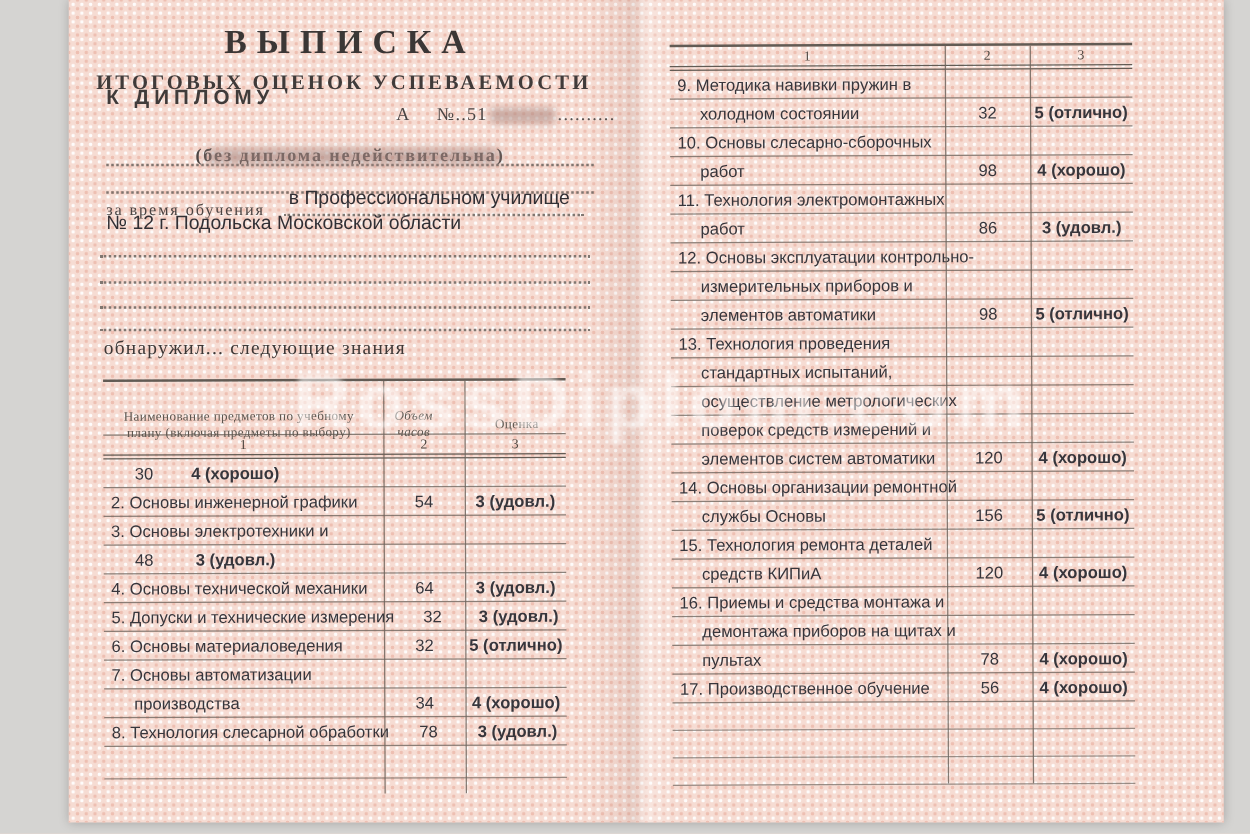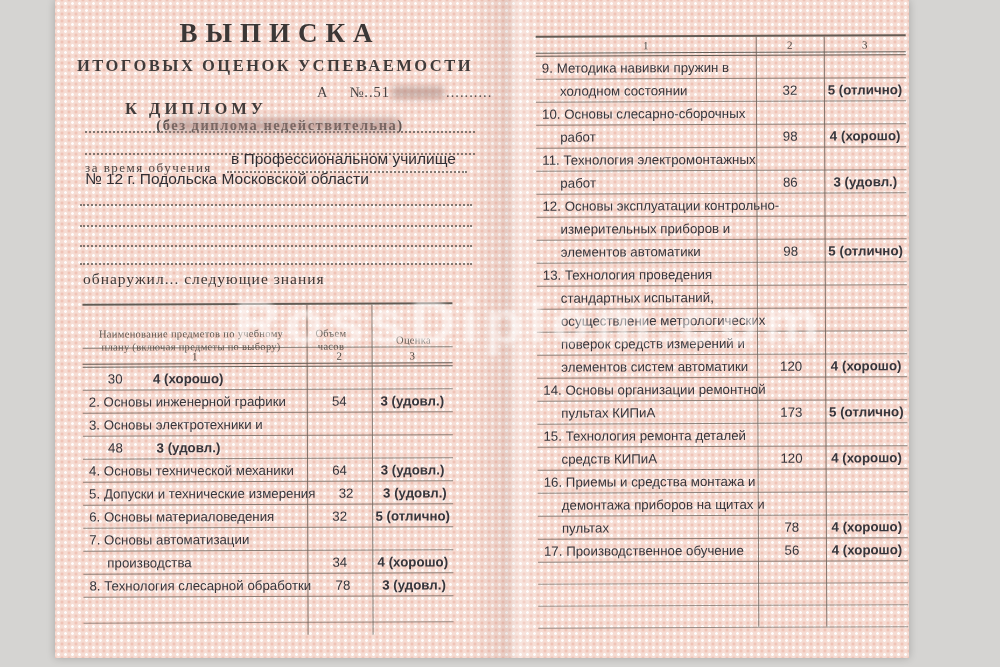--- a/index.html
+++ b/index.html
@@ -3,21 +3,21 @@
 <meta charset="utf-8">
 <style>
   html,body{margin:0;padding:0;}
   body{
     width:1000px;height:667px;position:relative;overflow:hidden;
     background:#d5d4d2;
     font-family:"Liberation Sans", sans-serif;
   }
   
   .spread{
-    position:absolute;left:55px;top:0;width:854px;height:658px;
+    position:absolute;left:55px;top:0;width:924px;height:658px;
     background-color:#f6dcd3;
     background-image:
       radial-gradient(circle, rgba(255,255,255,.9) 1.1px, transparent 1.7px),
       radial-gradient(circle, rgba(236,186,172,.85) 1.1px, transparent 1.7px);
     background-size:7px 7px,7px 7px;
     background-position:0 0,3.5px 3.5px;
     box-shadow:0 0 8px rgba(0,0,0,.22);
   }
   .gutter{
     position:absolute;left:415px;top:0;width:70px;height:100%;
@@ -27,23 +27,23 @@
   }
   .serif{font-family:"Liberation Serif", serif;}
 
   
   .title1{position:absolute;left:30px;top:18px;width:390px;text-align:center;
     font-family:"Liberation Serif",serif;font-weight:bold;font-size:27px;
     letter-spacing:8px;color:#3b3736;}
   .title2{position:absolute;left:15px;top:56px;width:410px;text-align:center;
     font-family:"Liberation Serif",serif;font-weight:bold;font-size:16.5px;
     letter-spacing:2.5px;color:#403b3a;}
-  .title3{position:absolute;left:30px;top:99px;
-    font-family:Liberation Serif, serif;font-weight:bold;font-size:16.5px;
-    letter-spacing:4px;color:#403b3a;margin-left:40px;}
+  .title3{position:absolute;left:30px;top:69px;
+    font-family:Liberation Sans, sans-serif;font-weight:bold;font-size:16.5px;
+    letter-spacing:4px;color:#403b3a;}
   .seriesrow{position:absolute;left:262px;top:84px;display:flex;align-items:center;
     font-family:"Liberation Serif",serif;font-size:14.5px;color:#4a4443;}
   .seriesrow .s-letter{margin-right:22px;}
   .seriesrow .s-num{letter-spacing:1px;}
   .blurbox{display:inline-block;width:52px;height:13px;margin:0 2px;
     background:rgba(170,135,128,.55);filter:blur(3px);border-radius:3px;}
   .s-dots{letter-spacing:1px;color:#5a5350;}
   .note{position:absolute;left:30px;top:117px;width:390px;text-align:center;
     font-family:"Liberation Serif",serif;font-weight:bold;font-size:14.5px;
     letter-spacing:1.5px;color:#4d4745;filter:blur(.5px);}
@@ -65,21 +65,21 @@
   #left-table .v1{left:224px;height:330px;}
   #left-table .v2{left:289px;height:330px;}
   #right-table .v1{left:220px;height:590px;}
   #right-table .v2{left:288px;height:590px;}
 
   .thead{display:flex;height:42px;border-bottom:1px solid rgba(110,101,93,.85);}
   .thead .hc{display:flex;flex-direction:column;justify-content:center;text-align:center;
     font-family:"Liberation Serif",serif;font-size:10.5px;line-height:13px;
     color:#5c554e;letter-spacing:.3px;margin-top:28px;}
   .thead .h1{width:224px;padding:0 10px;box-sizing:border-box;}
-  .thead .h2{width:65px;}
+  .thead .h2{width:65px;font-style:italic;}
   .thead .h3{width:81px;padding-left:12px;}
   .tnums{display:flex;height:15px;align-items:center;
     font-family:"Liberation Serif",serif;font-size:11px;color:#4e4842;}
   .tnums div{text-align:center;}
   .dblrule{height:2px;border-top:1px solid #625b54;border-bottom:1px solid #625b54;}
 
   .tbody{display:flex;flex-direction:column;}
   .tline{display:flex;align-items:center;height:22px;
     border-bottom:1px solid rgba(112,103,95,.8);}
   .tline .c1{flex:1;padding-left:6px;font-size:13.3px;color:#37363c;white-space:nowrap;overflow:visible;}
@@ -319,22 +319,22 @@
     <div class="c3">4 (хорошо)</div>
   </div>
 
   <div class="tline">
     <div class="c1">14. Основы организации ремонтной</div>
     <div class="c2"></div>
     <div class="c3"></div>
   </div>
 
   <div class="tline indent">
-    <div class="c1">пультах КИПиА</div>
-    <div class="c2">173</div>
+    <div class="c1">службы Основы</div>
+    <div class="c2">156</div>
     <div class="c3">5 (отлично)</div>
   </div>
 
   <div class="tline">
     <div class="c1">15. Технология ремонта деталей</div>
     <div class="c2"></div>
     <div class="c3"></div>
   </div>
 
   <div class="tline indent">

